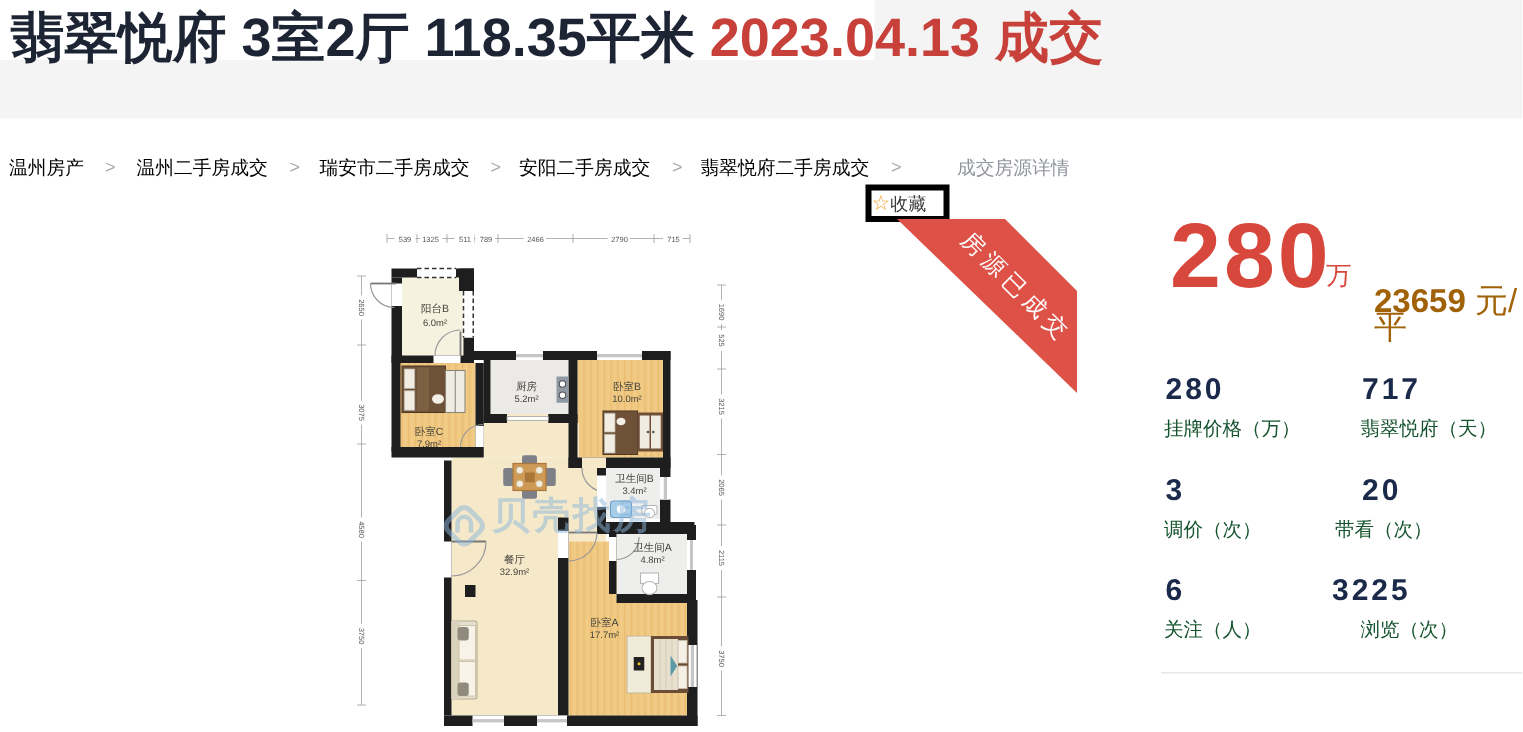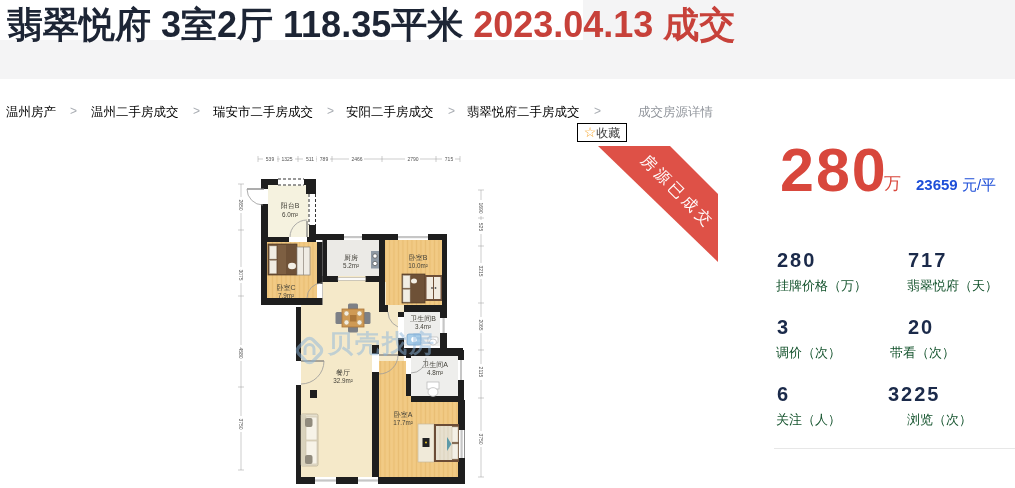--- a/index.html
+++ b/index.html
@@ -31,21 +31,21 @@
 <div class="abs bc" style="left:346px">安阳二手房成交</div>
 
 <div class="abs sep" style="left:448px">&gt;</div>
 
 <div class="abs bc" style="left:467px">翡翠悦府二手房成交</div>
 
 <div class="abs sep" style="left:594px">&gt;</div>
 
 <div class="abs bc" style="left:638px;color:#90949b">成交房源详情</div>
 
-<div class="abs" style="left:577px;top:123px;width:48px;height:17px;background:#fff;border:1px solid #000000;font-size:12px;color:#3c3c3c;line-height:17px;text-align:center"><span style="color:#f5a42b;font-size:14px">☆</span>收藏</div>
+<div class="abs" style="left:577px;top:123px;width:48px;height:17px;background:#fff;border:4px solid #000000;font-size:12px;color:#3c3c3c;line-height:17px;text-align:left"><span style="color:#f5a42b;font-size:14px">☆</span>收藏</div>
 
 <svg class="abs" style="left:236px;top:140px;font-family:'Liberation Sans',sans-serif" width="489" height="348" viewBox="0 0 489 348">
 <defs>
 <pattern id="wood" width="4.5" height="14" patternUnits="userSpaceOnUse">
 <rect width="4.5" height="14" fill="#f0c880"></rect>
 <rect x="0" width="0.8" height="14" fill="#e9bc72"></rect>
 <rect x="2.4" y="0" width="0.6" height="14" fill="#f3d08e"></rect>
 </pattern>
 </defs>
 
@@ -394,21 +394,21 @@
 
 <polygon points="362,6 434,6 482,54 482,122" fill="#de5147"></polygon>
 
 <text x="438" y="55" font-size="15.5" fill="#fff" letter-spacing="3.8" text-anchor="middle" transform="rotate(45 438 55)">房源已成交</text>
 </svg>
 
 <div class="abs" style="left:780px;top:140px;font-size:61px;font-weight:bold;color:#d8473c;line-height:61px;letter-spacing:2px">280</div>
 
 <div class="abs" style="left:884px;top:175px;font-size:17px;color:#d8473c;line-height:17px">万</div>
 
-<div class="abs" style="left:916px;top:176px;font-size:15px;color:#1d4ed8;line-height:17px"><b>23659</b> 元/平</div>
+<div class="abs" style="left:916px;top:192px;font-size:22px;color:#a16207;line-height:17px"><b>23659</b> 元/平</div>
 
 <div class="abs num" style="left:777px;top:250px">280</div>
 
 <div class="abs lbl" style="left:776px;top:280px">挂牌价格（万）</div>
 
 <div class="abs num" style="left:908px;top:250px">717</div>
 
 <div class="abs lbl" style="left:907px;top:280px">翡翠悦府（天）</div>
 
 <div class="abs num" style="left:777px;top:317px">3</div>

